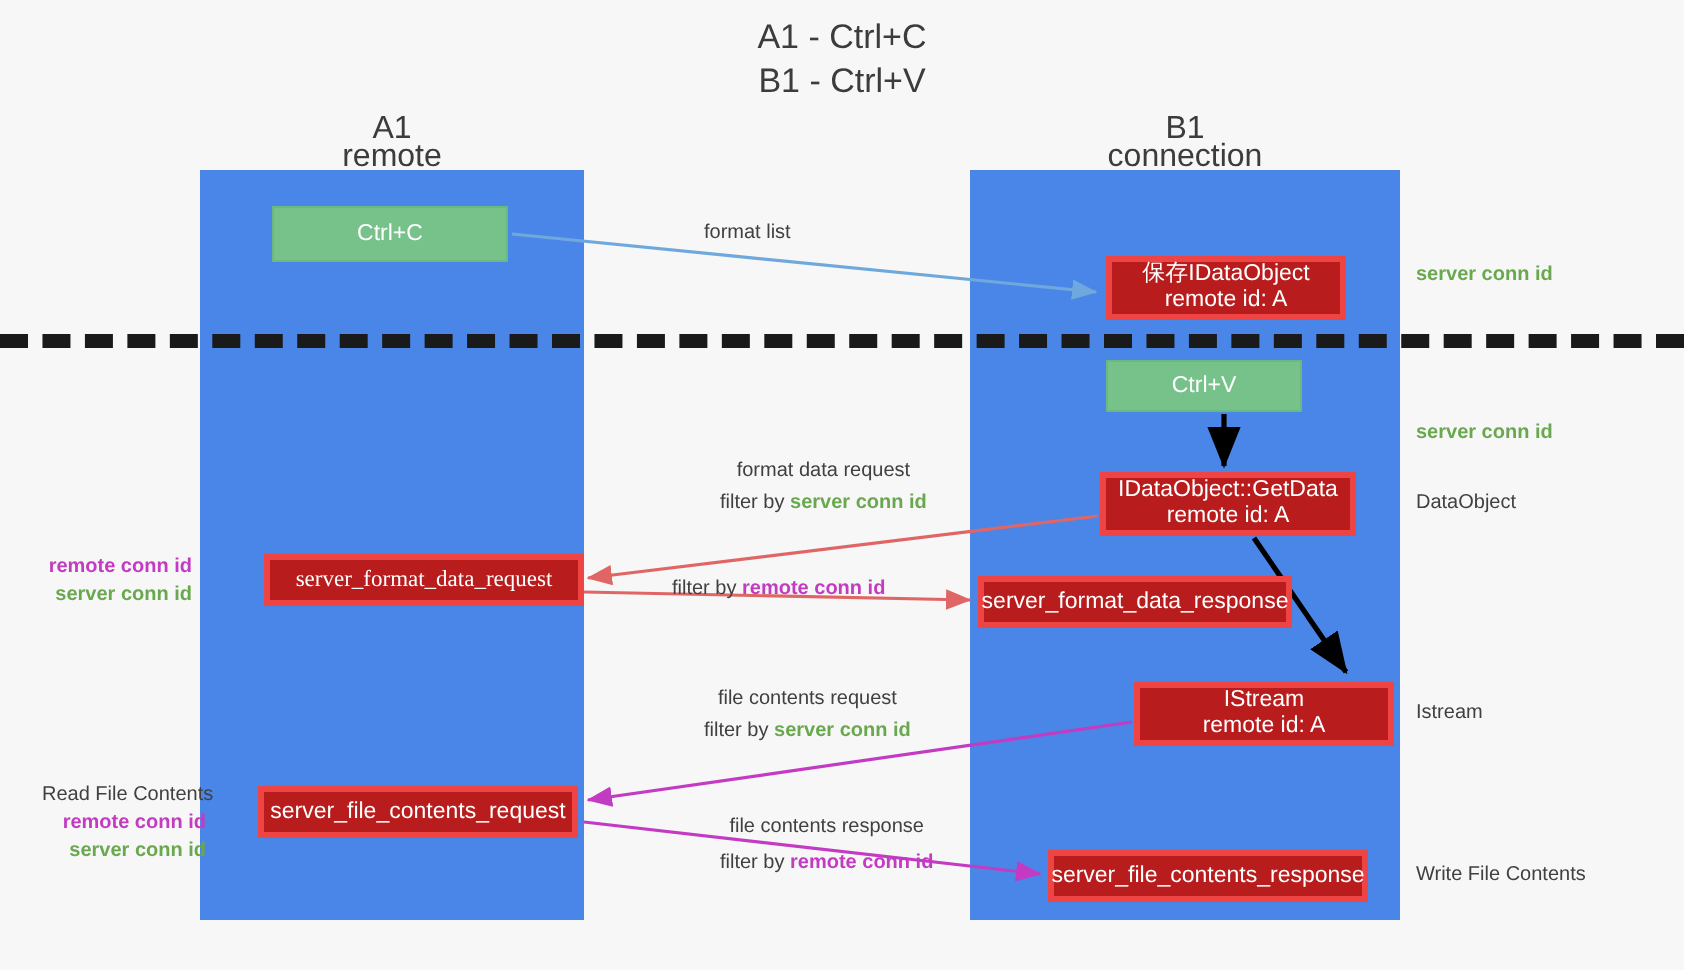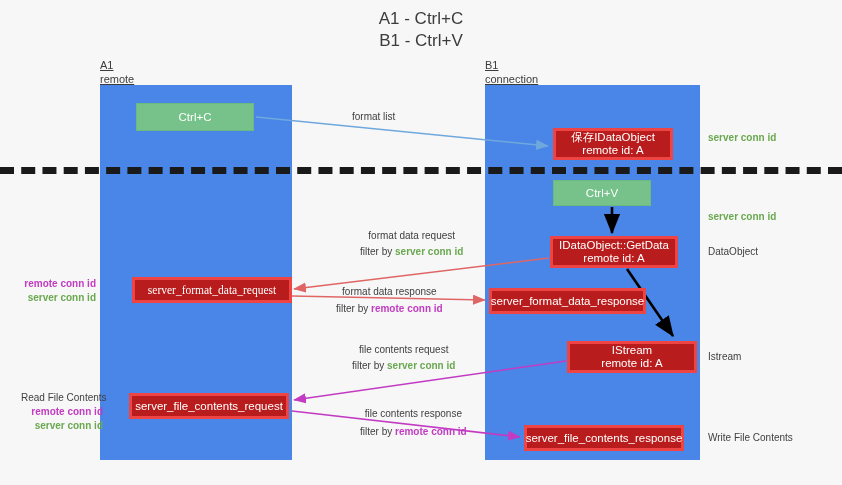--- a/index.html
+++ b/index.html
@@ -21,21 +21,21 @@
     font-size:17px;line-height:22px;color:#3c3c3c;
   }
 
   .lane{
     background:#4a86e8;
   }
   .lane-a{left:100px;top:85px;width:192px;height:375px;}
   .lane-b{left:485px;top:85px;width:215px;height:375px;}
 
   .lane-head{
-    font-size:11px;line-height:14px;color:#3c3c3c;text-decoration:underline;
+    text-align:center;font-size:16px;line-height:14px;color:#3c3c3c;
   }
   .lane-head .l1{display:block;}
   .lane-head .l2{display:block;}
   .head-a{left:100px;top:58px;width:192px;}
   .head-b{left:485px;top:58px;width:215px;}
 
   .box{
     box-sizing:border-box;
     display:flex;flex-direction:column;
     align-items:center;justify-content:center;
@@ -189,21 +189,20 @@
   <div class="abs lbl mid-lbl m-formatlist">
     <div>format list</div>
   </div>
 
   <div class="abs lbl mid-lbl m-fdreq">
     <div>format data request</div>
     <div class="r2"><span class="lbl-plain">filter by </span><span class="lbl-green">server conn id</span></div>
   </div>
 
   <div class="abs lbl mid-lbl m-fdres">
-    <div>format data response</div>
     <div class="r2"><span class="lbl-plain">filter by </span><span class="lbl-magenta">remote conn id</span></div>
   </div>
 
   <div class="abs lbl mid-lbl m-fcreq">
     <div>file contents request</div>
     <div class="r2"><span class="lbl-plain">filter by </span><span class="lbl-green">server conn id</span></div>
   </div>
 
   <div class="abs lbl mid-lbl m-fcres">
     <div>file contents response</div>

